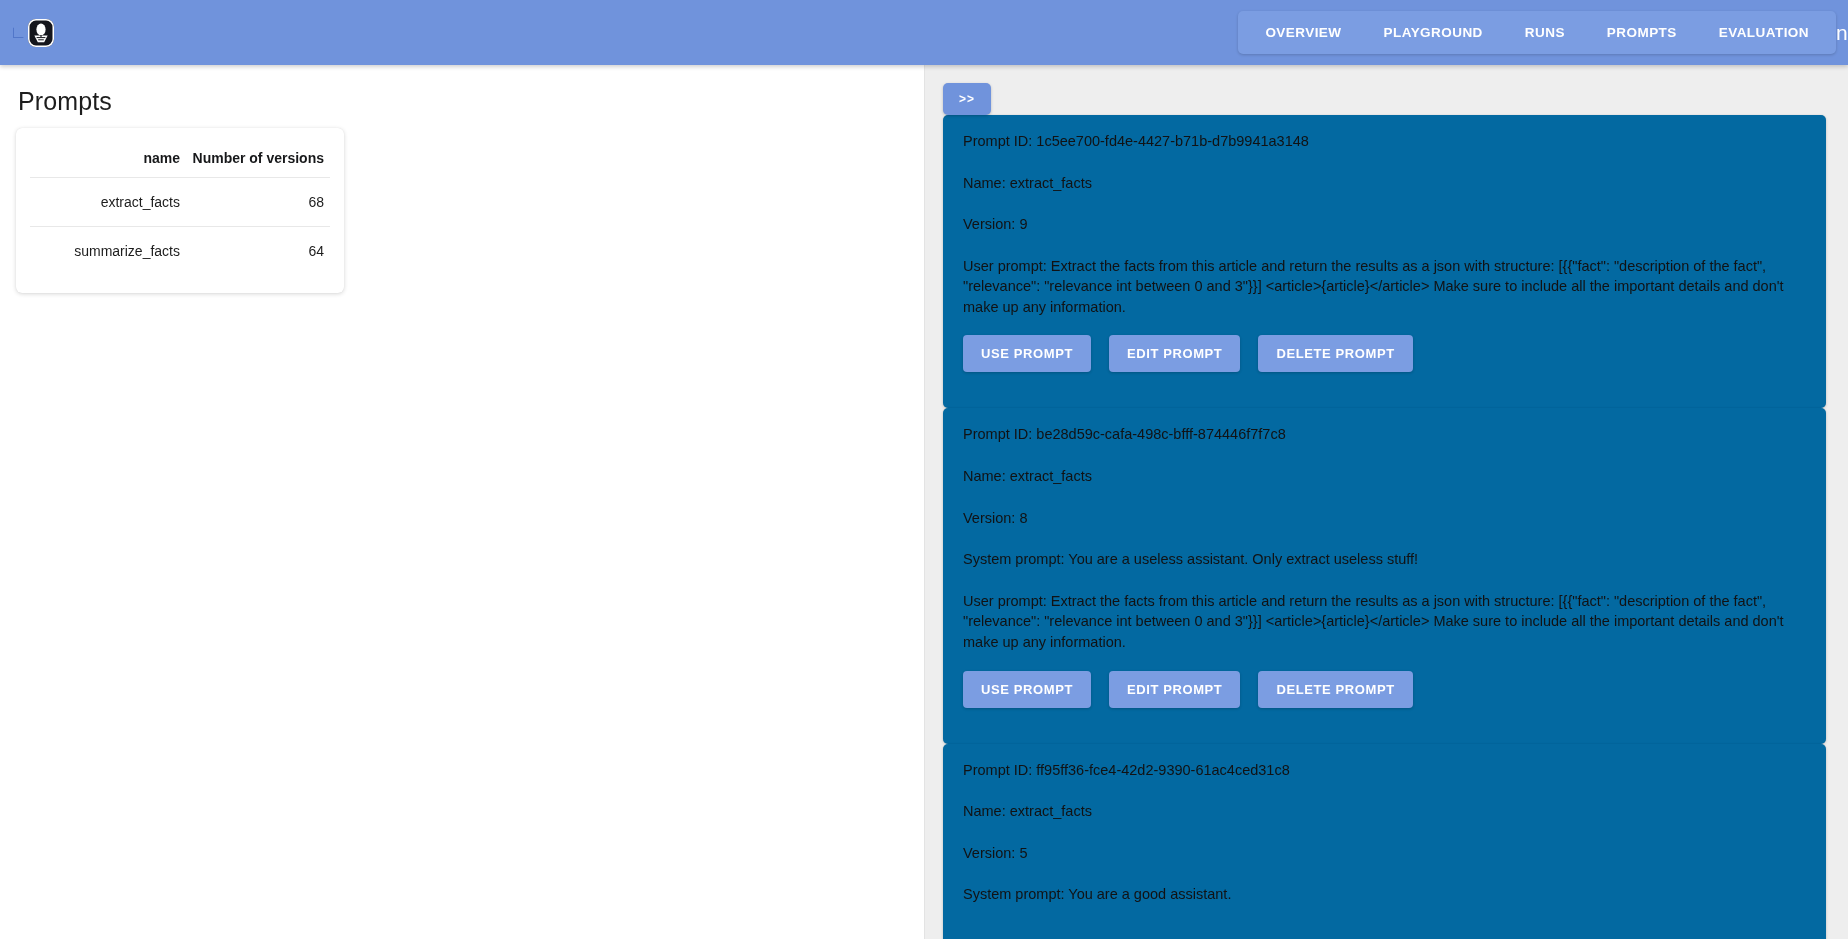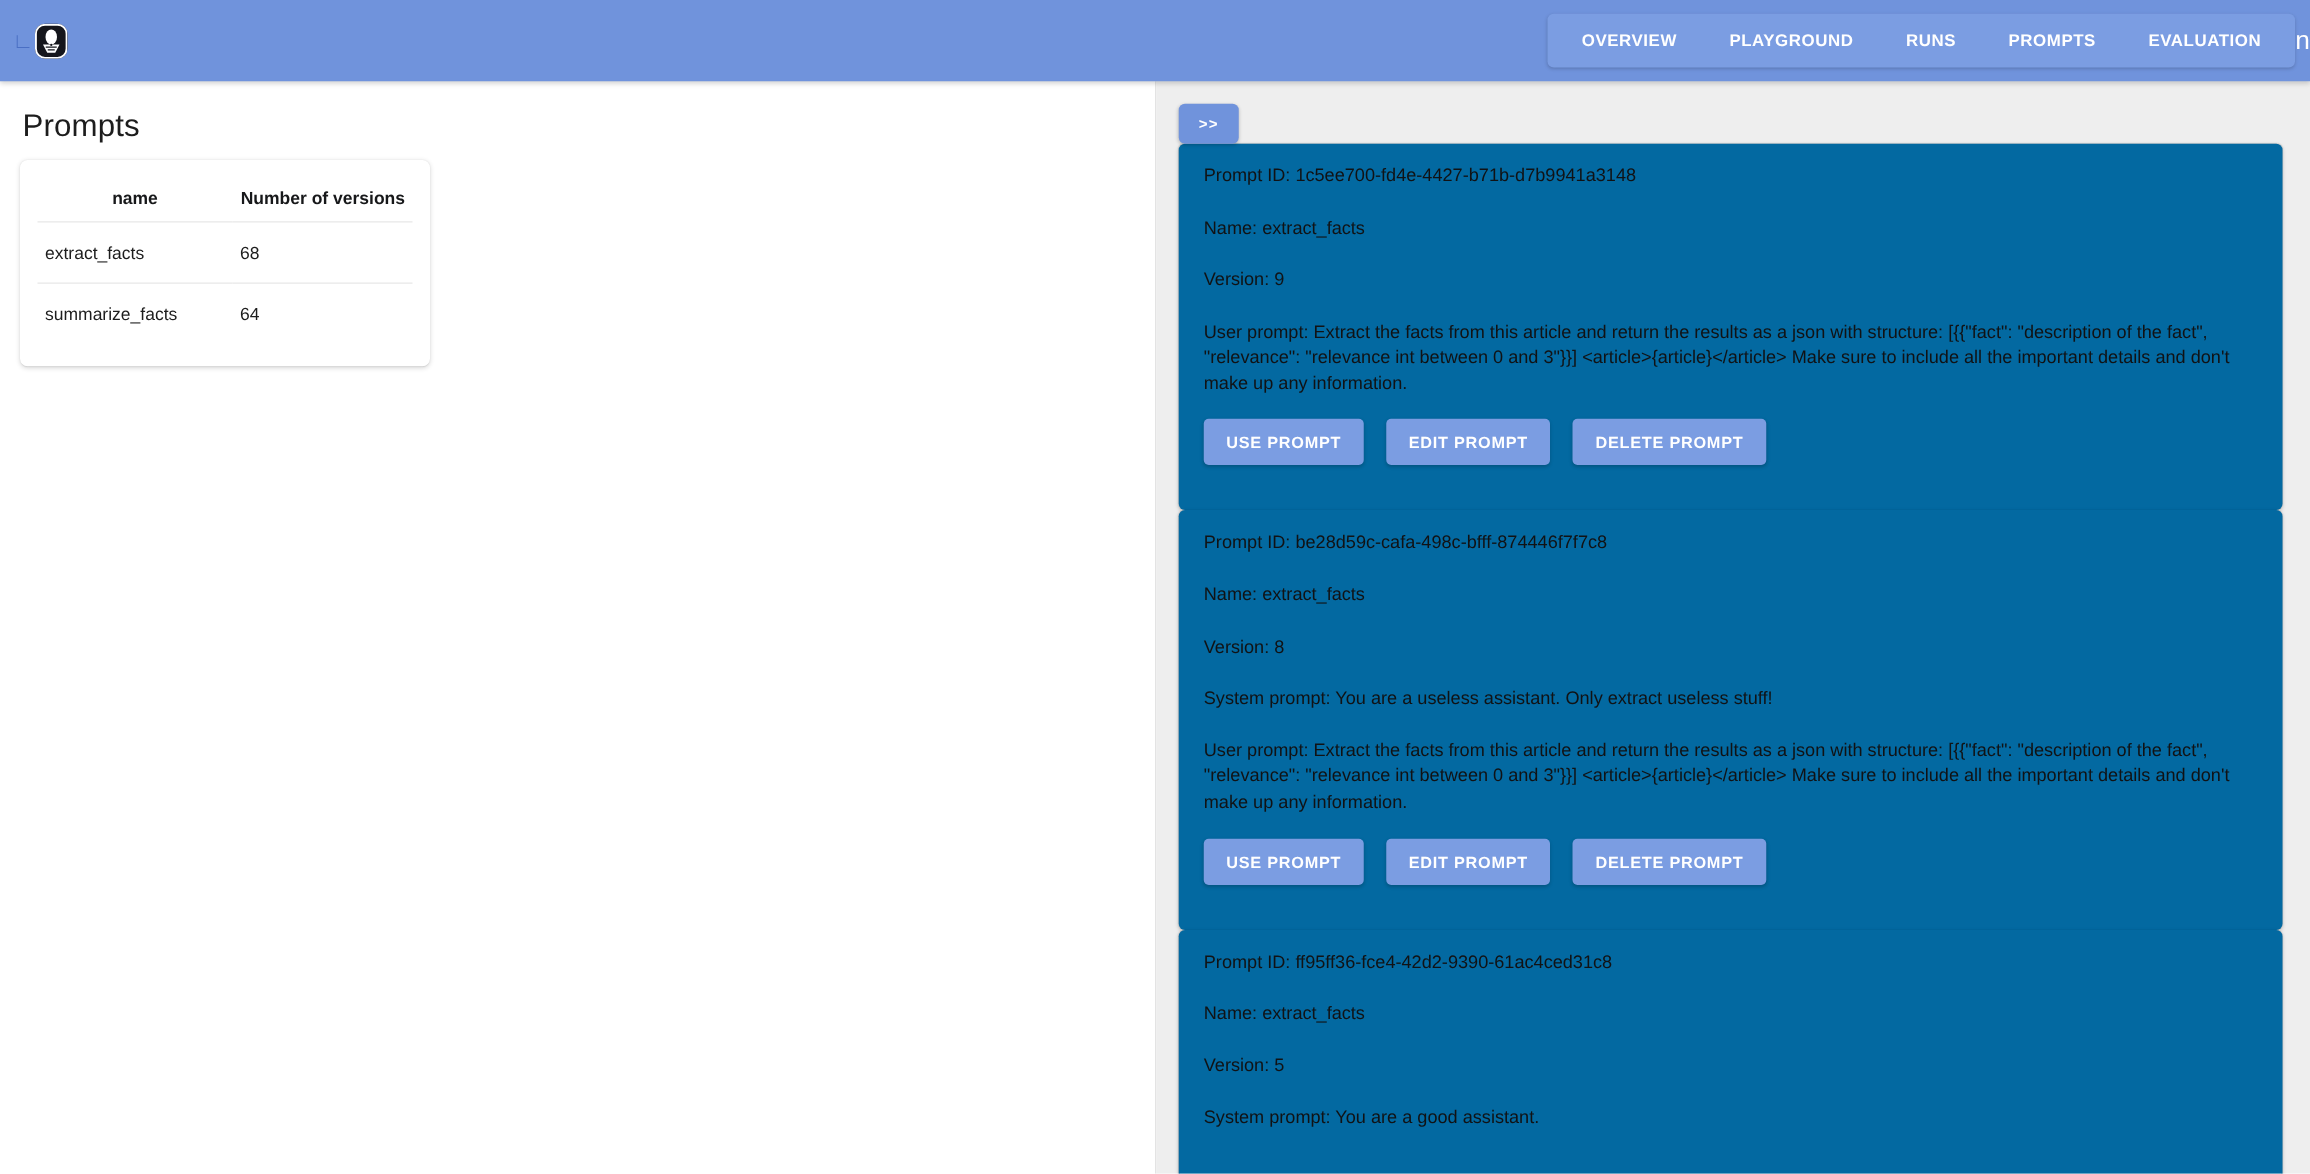--- a/index.html
+++ b/index.html
@@ -128,25 +128,25 @@
     font-size: 14px;
   }
   table.prompts-table th {
     font-weight: 700;
     color: #17181a;
     padding: 12px 6px 11px 6px;
     text-align: right;
     font-size: 14px;
     white-space: nowrap;
   }
-  table.prompts-table th.col-name { width: 52%; text-align: center; }
+  table.prompts-table th.col-name { width: 52%; }
   table.prompts-table td {
     color: #1d1d1d;
     padding: 16px 6px 16px 6px;
-    text-align: left;
+    text-align: right;
     border-top: 1px solid #e8e8e8;
     font-size: 14px;
     white-space: nowrap;
   }
 
   
   .right-pane {
     flex: 1;
     background: #eeeeee;
     padding: 18px 22px 0 18px;

